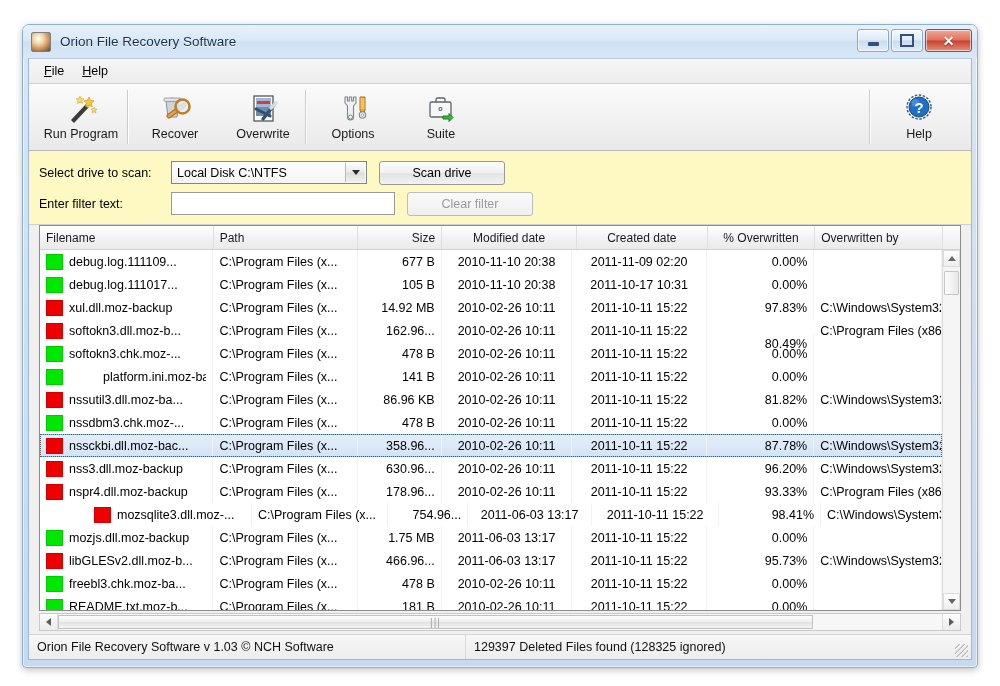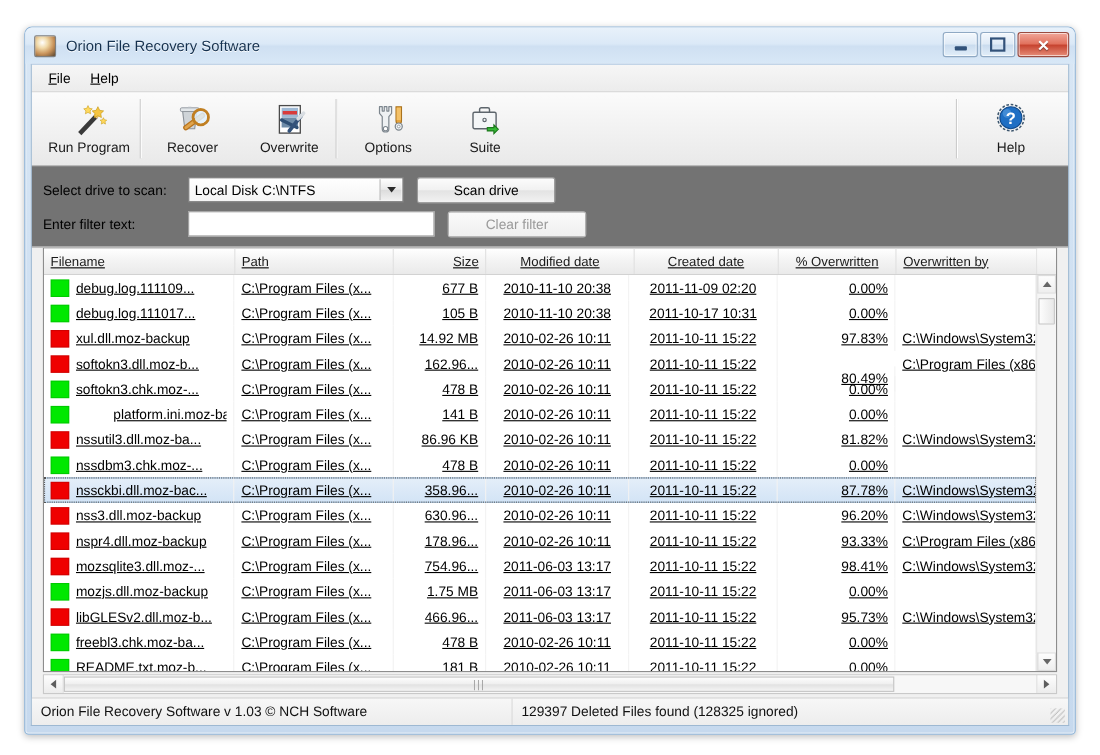--- a/index.html
+++ b/index.html
@@ -153,21 +153,21 @@
   #tb-right-sep {
     position: absolute;
     right: 100px; top: 6px; bottom: 6px;
     width: 1px; background: #cccccc; border-right: 1px solid #fff;
   }
 
   
   #controls {
     flex: none;
     padding: 9px 0 8px 10px;
-    background: #737373;
+    background: #fef9c3;
     border-bottom: 1px solid #d0d0d0;
   }
   .ctrl-row {
     display: flex;
     align-items: center;
     height: 25px;
     margin-bottom: 6px;
   }
   .ctrl-row:last-child { margin-bottom: 0; }
   .ctrl-label {
@@ -227,21 +227,20 @@
   
   #listwrap {
     flex: 1 1 auto;
     margin: 0 10px 0 10px;
     border: 1px solid #8d8d8d;
     background: #ffffff;
     display: flex;
     flex-direction: column;
     min-height: 0;
     box-sizing: border-box;
-    text-decoration: underline;
   }
   #list-head-row {
     display: flex;
     flex: none;
     height: 23px;
     background: linear-gradient(to bottom, #ffffff 0%, #f3f3f3 50%, #eaeaea 100%);
     border-bottom: 1px solid #d2d2d2;
   }
   .col-head {
     font-size: 12px;
@@ -666,21 +665,21 @@
                   <span class="fname">nspr4.dll.moz-backup</span>
                 </div>
                 <div class="cell" style="width: 148px;">C:\Program Files (x...</div>
                 <div class="cell r" style="width: 86px;">178.96...</div>
                 <div class="cell c" style="width: 134px;">2010-02-26 10:11</div>
                 <div class="cell c" style="width: 138px;">2011-10-11 15:22</div>
                 <div class="cell r" style="width: 110px;">93.33%</div>
                 <div class="cell" style="width: 131px;">C:\Program Files (x86)\</div>
               </div>
               <div class="row">
-                <div class="cell" style="width: 178px;">
+                <div class="cell" style="width: 178px; margin-left: 48px;">
                   <span class="swatch" style="background: rgb(239, 0, 0);"></span>
                   <span class="fname">mozsqlite3.dll.moz-...</span>
                 </div>
                 <div class="cell" style="width: 148px;">C:\Program Files (x...</div>
                 <div class="cell r" style="width: 86px;">754.96...</div>
                 <div class="cell c" style="width: 134px;">2011-06-03 13:17</div>
                 <div class="cell c" style="width: 138px;">2011-10-11 15:22</div>
                 <div class="cell r" style="width: 110px; text-align: center;">98.41%</div>
                 <div class="cell" style="width: 131px;">C:\Windows\System32\</div>
               </div>

